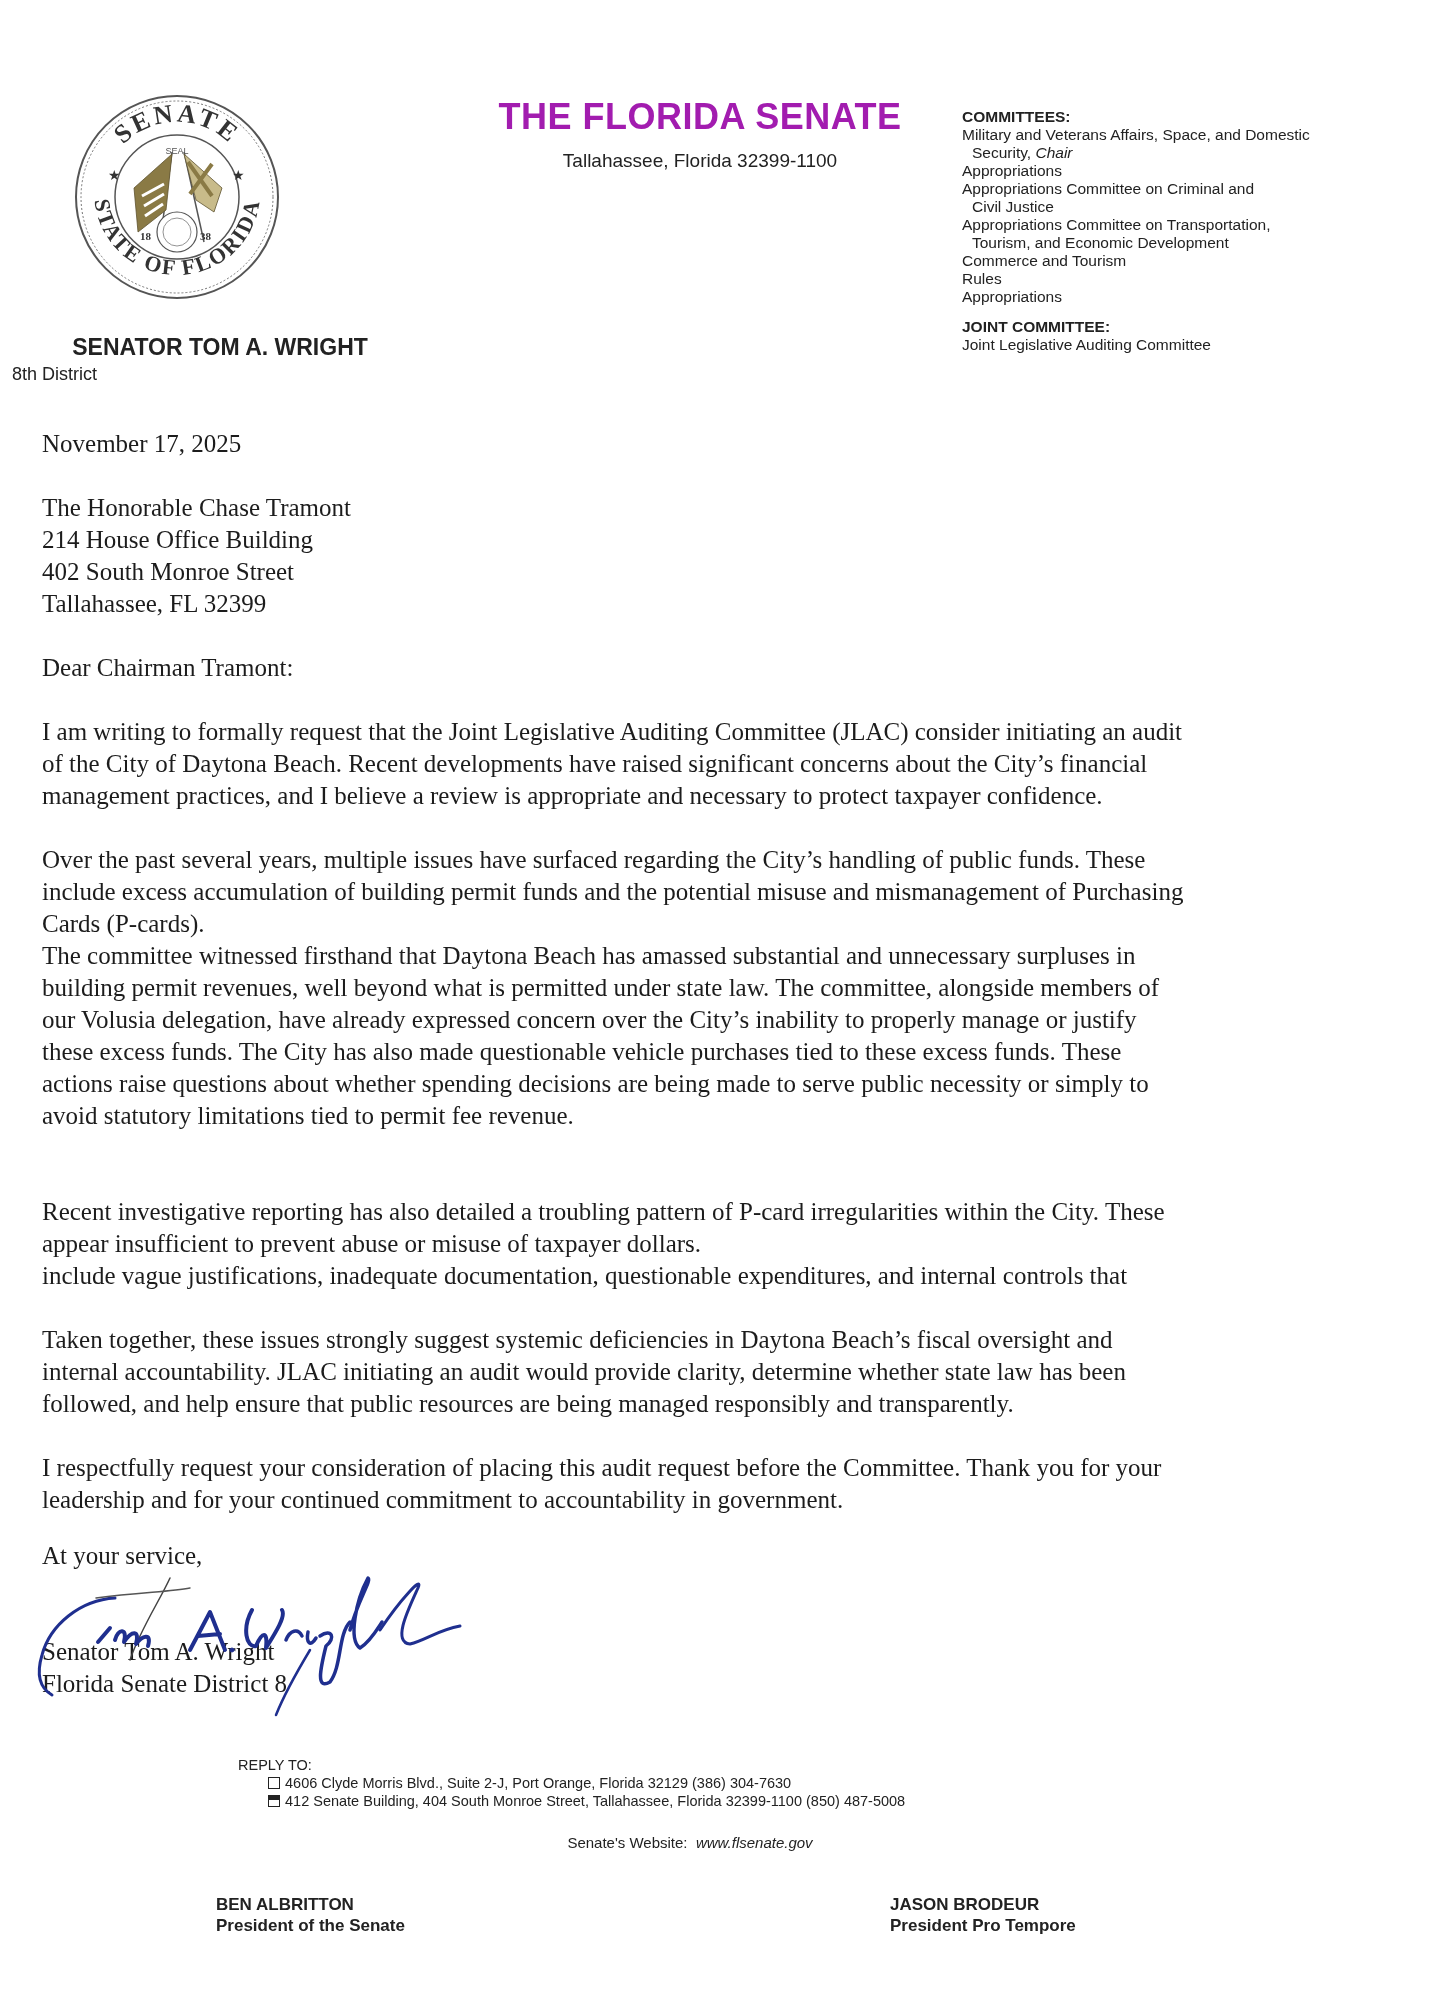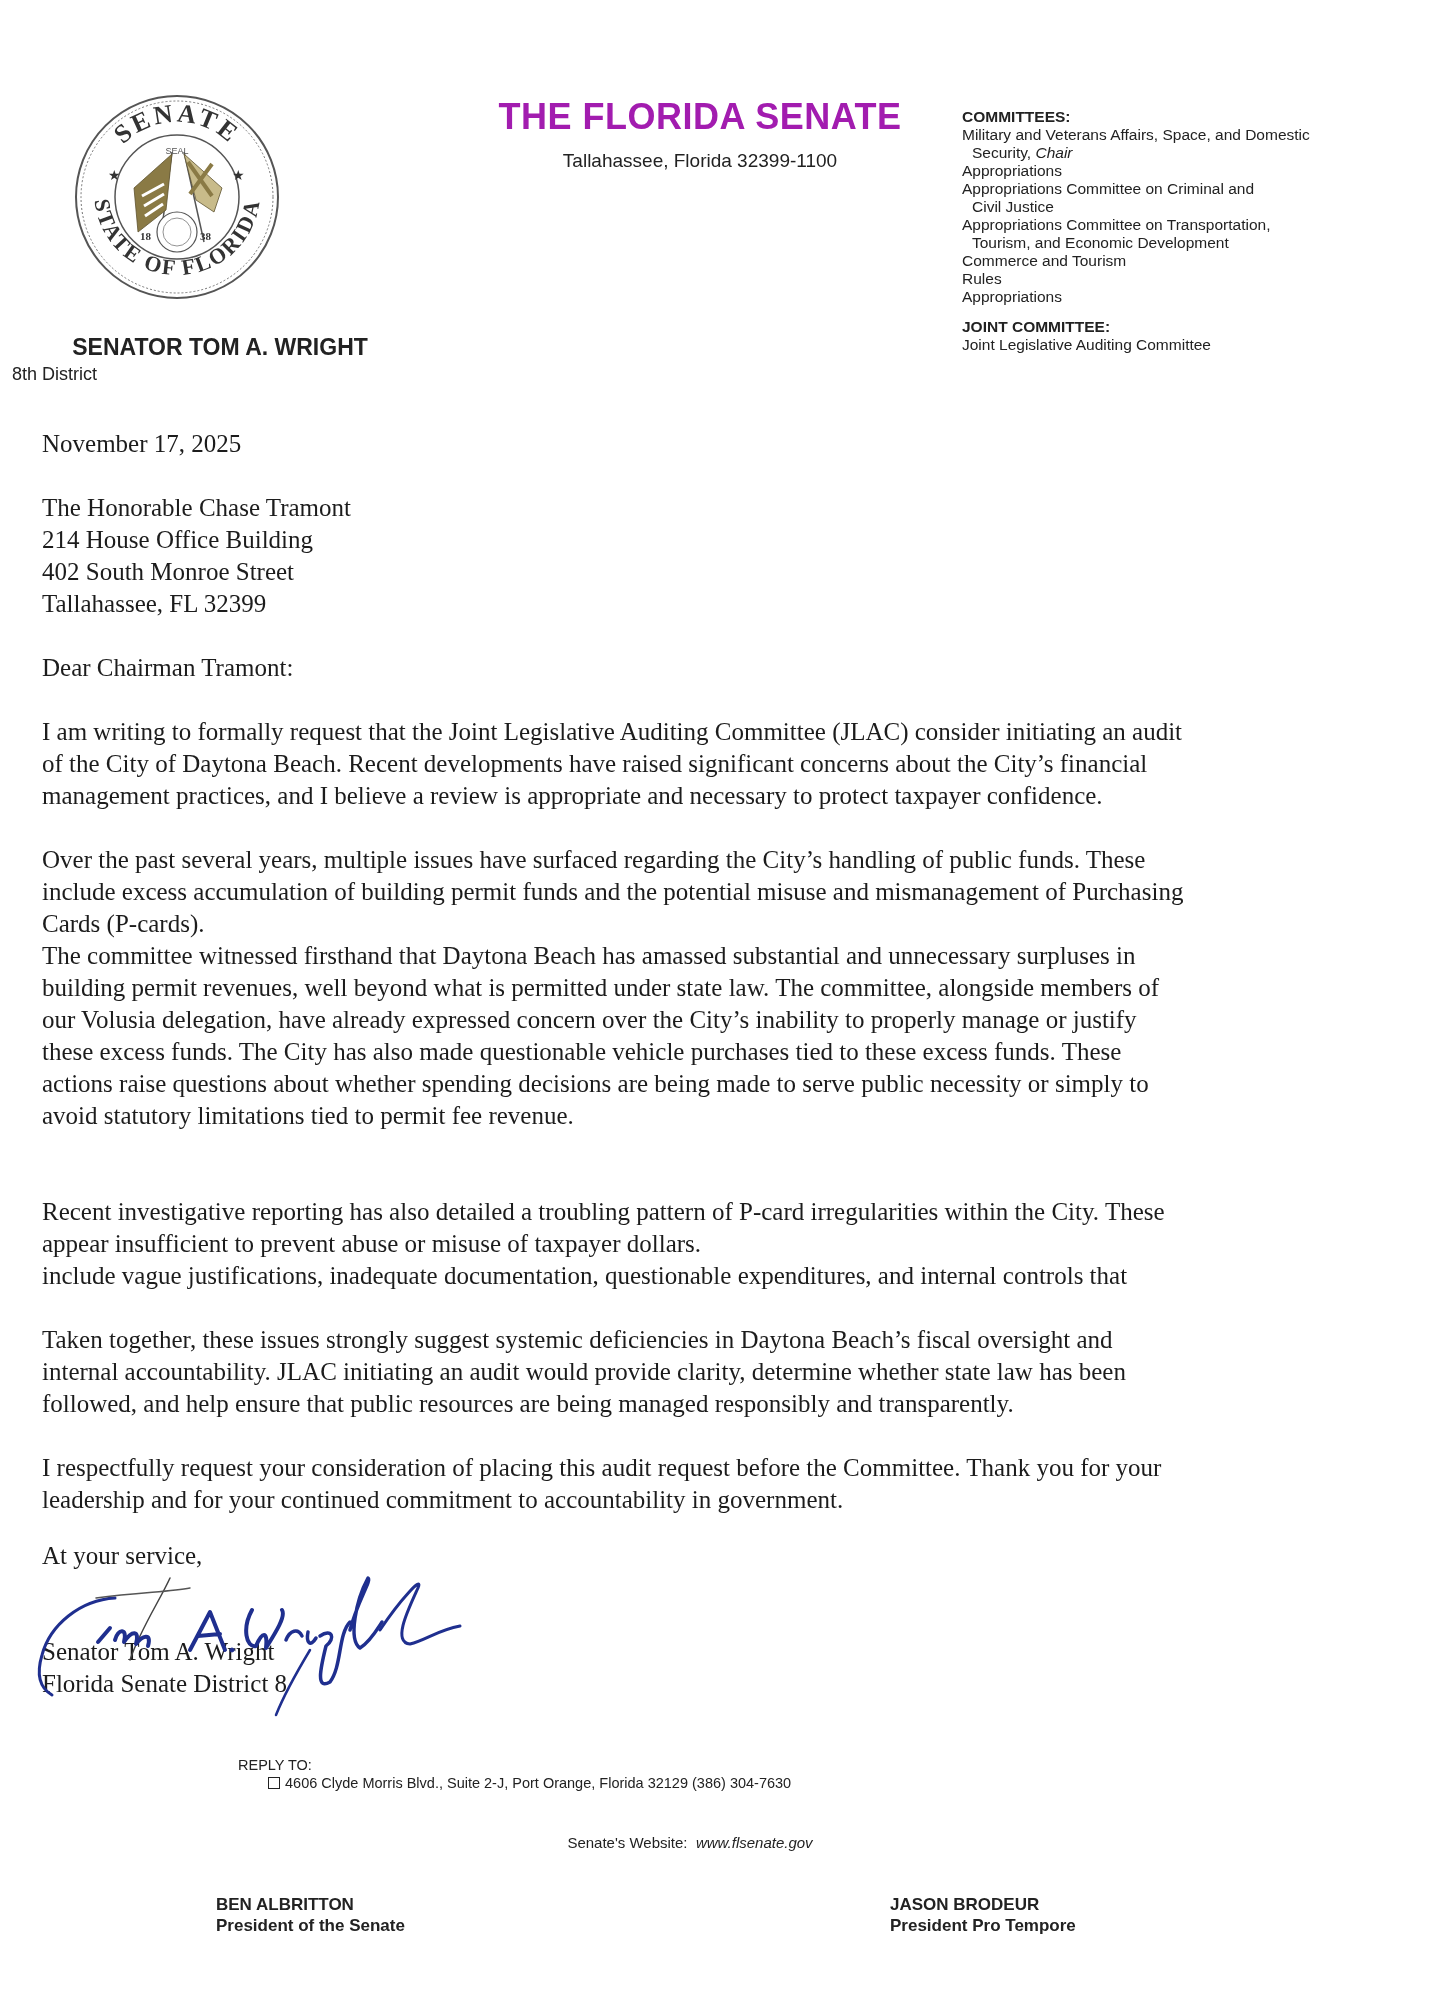--- a/index.html
+++ b/index.html
@@ -165,20 +165,21 @@
       <path d="M360 60 C380 30 404 4 398 18 C388 40 372 72 390 74 C406 70 418 60 440 56" stroke-width="3"></path>
       <path d="M290 80 C278 100 262 130 256 145" stroke-width="2.5"></path>
       <path d="M76 28 C120 22 150 22 170 18" stroke="#555" stroke-width="1.5"></path>
     </g>
   </svg>
 </div>
 
 <div id="reply" class="abs sans">
   <div>REPLY TO:</div>
   <div class="addr"><span class="box"></span><span>4606 Clyde Morris Blvd., Suite 2-J, Port Orange, Florida 32129  (386) 304-7630</span></div>
+  <div class="addr"><span class="box filled"></span><span>412 Senate Building, 404 South Monroe Street, Tallahassee, Florida 32399-1100  (850) 487-5008</span></div>
 </div>
 
 <div id="website" class="abs sans">
   <span>Senate's Website:</span>&nbsp;
   <span class="url">www.flsenate.gov</span>
 </div>
 
 <div id="officer-1" class="abs sans officer">
   <div>BEN ALBRITTON</div>
   <div>President of the Senate</div>

